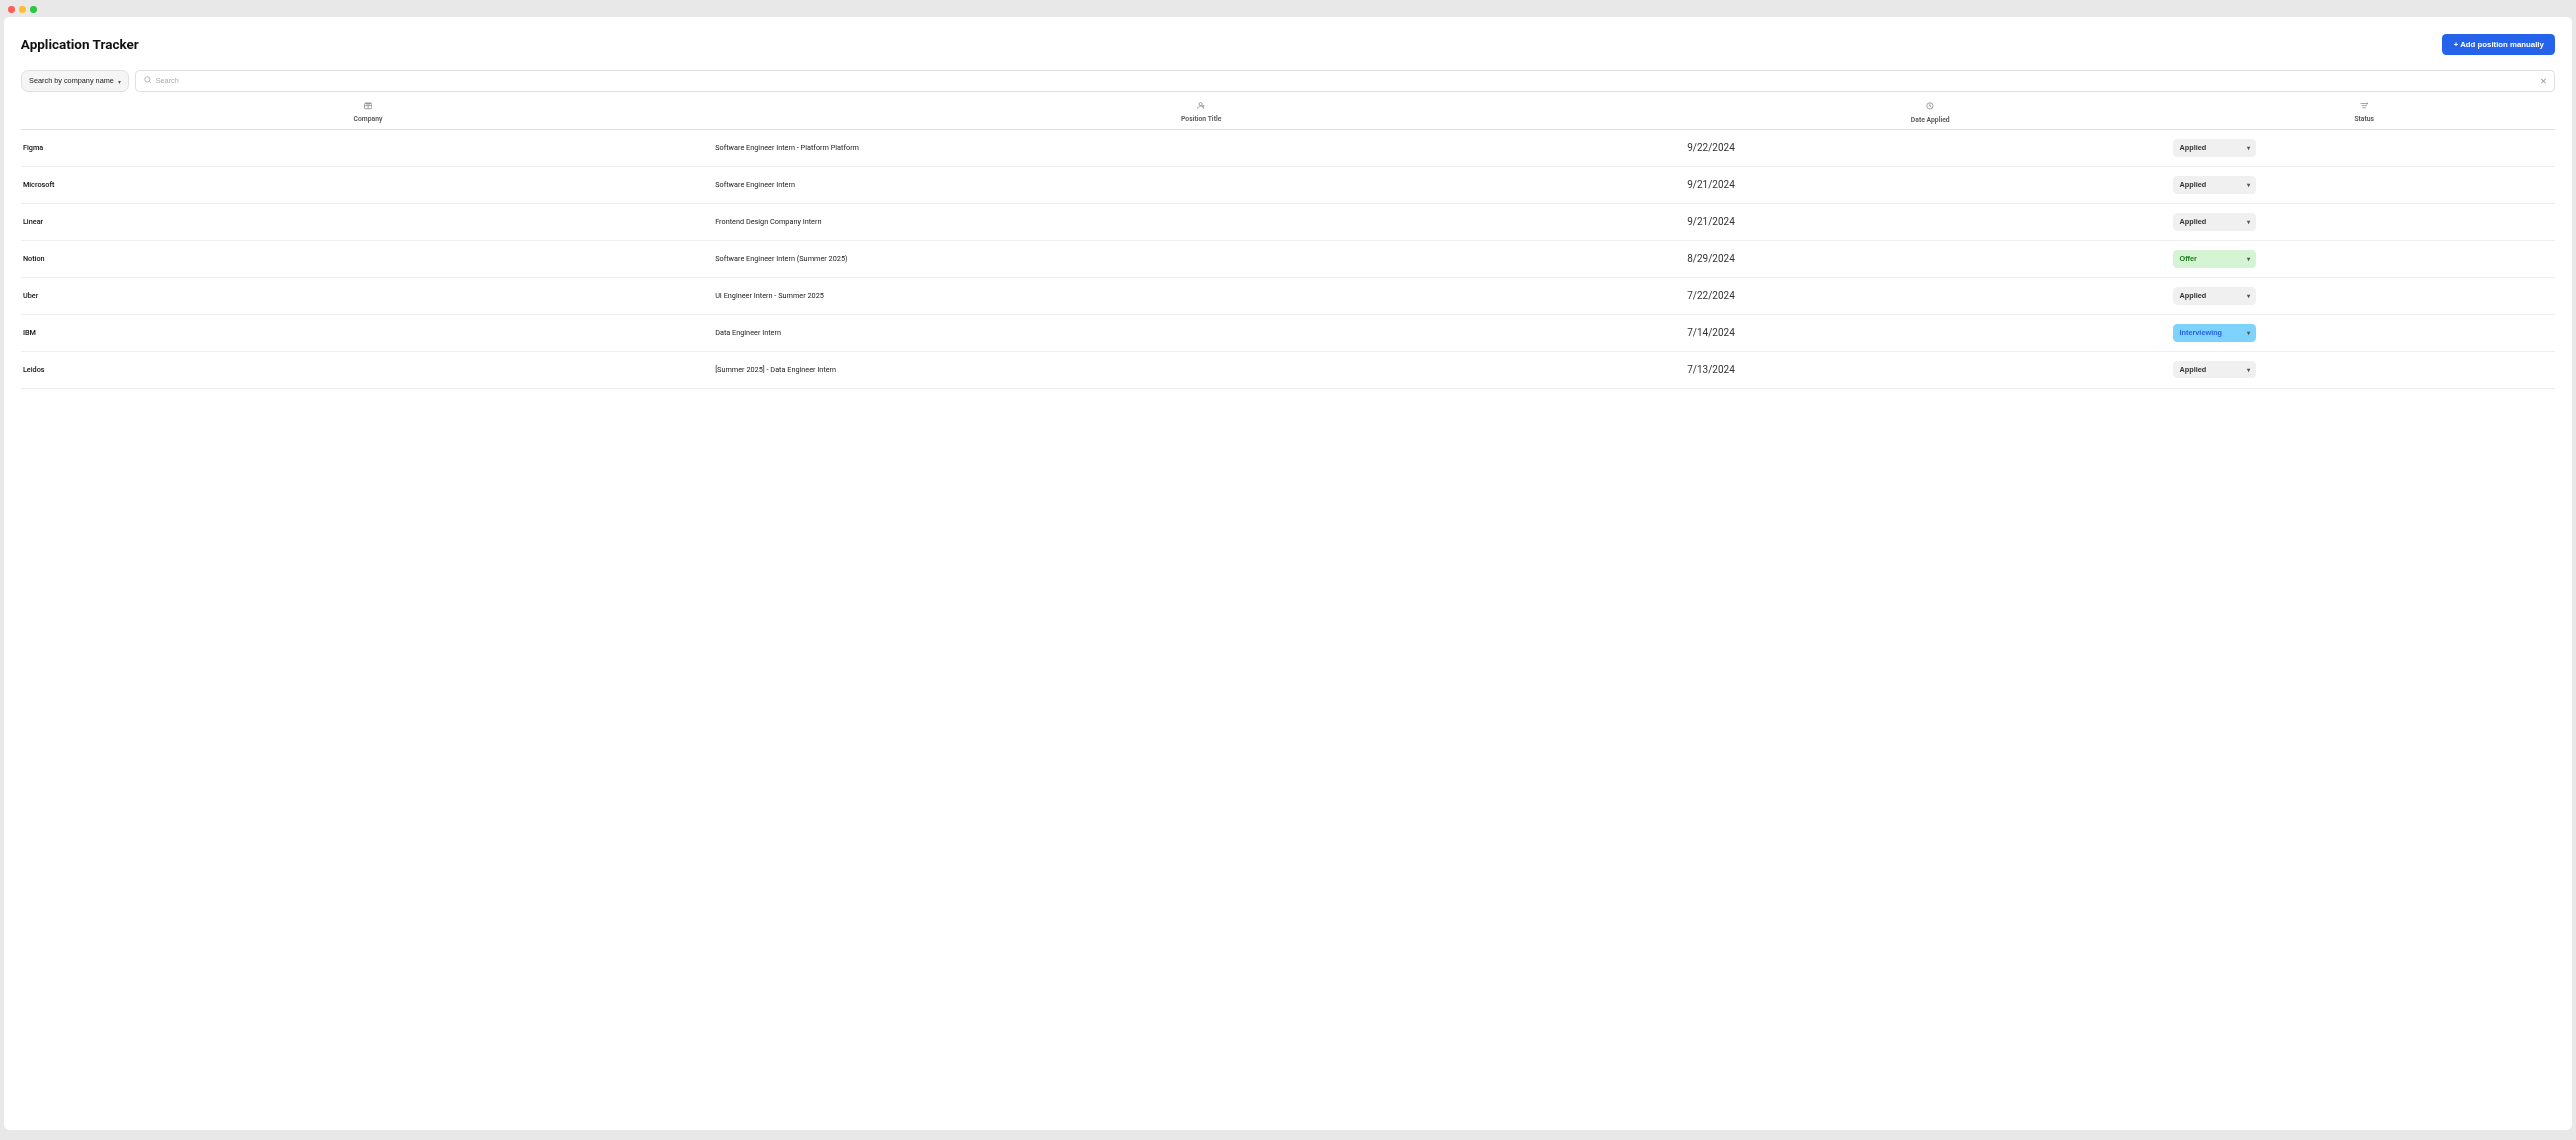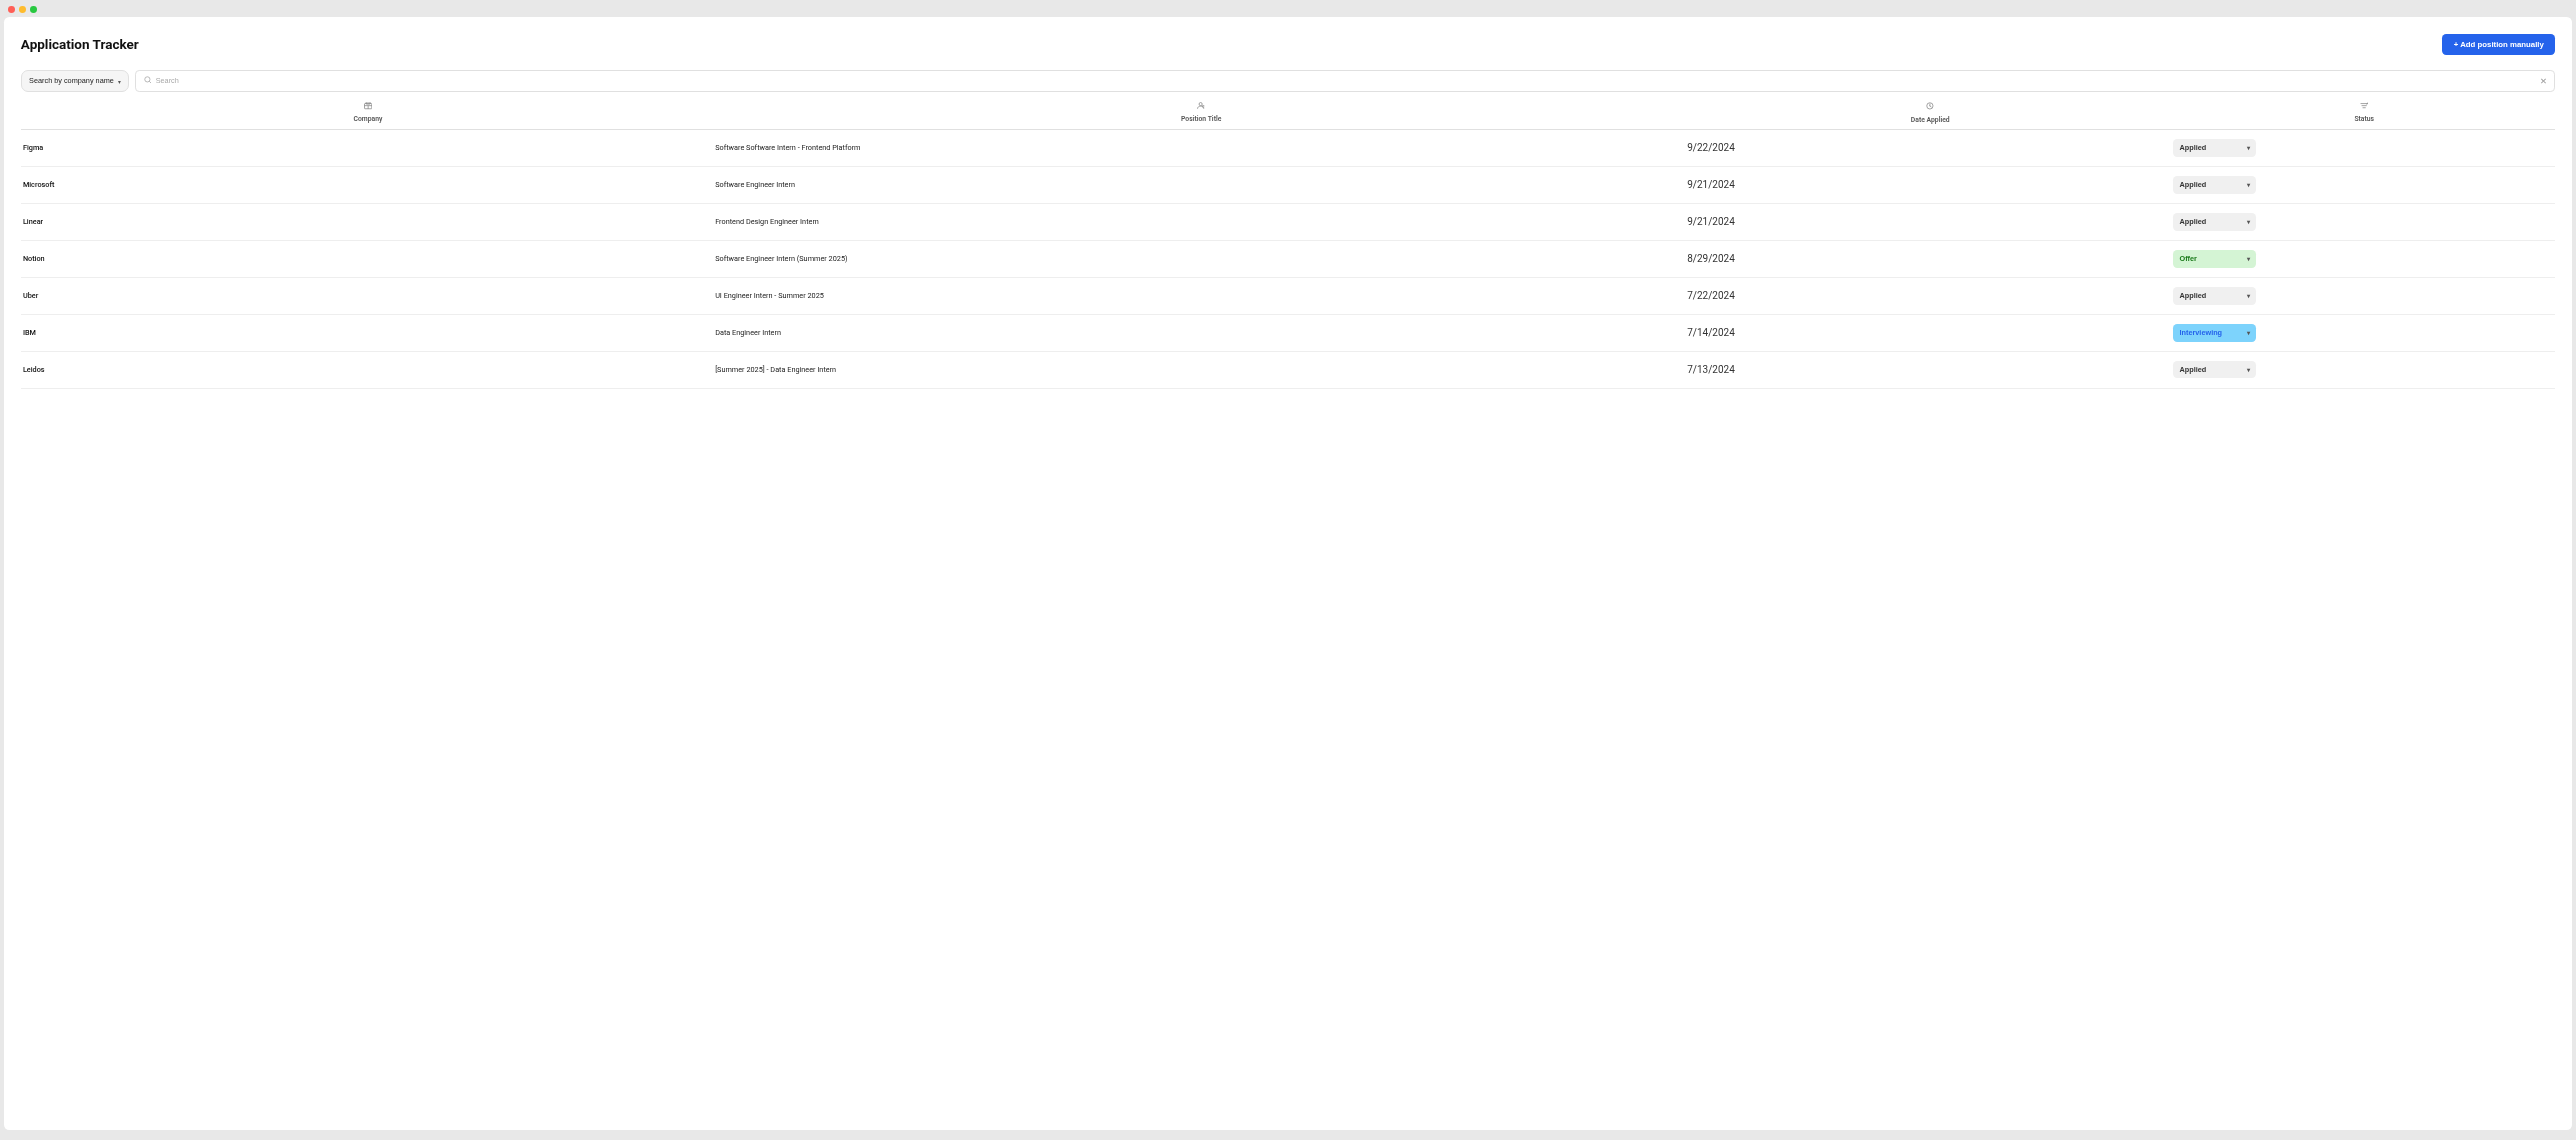--- a/index.html
+++ b/index.html
@@ -299,21 +299,21 @@
             <line x1="13" y1="5" x2="15" y2="1" stroke="#777" stroke-width="1.3"></line>
           </svg>
         </span>
         <span>Status</span>
       </div>
     </div>
 
     <div id="table-body">
         <div class="table-row">
       <div class="cell cell-company">Figma</div>
-      <div class="cell">Software Software Intern - Frontend Platform</div>
+      <div class="cell">Software Engineer Intern - Platform Platform</div>
       <div class="cell cell-date">9/22/2024</div>
       <div class="cell">
         <button class="status-dropdown status-applied">
           <span>Applied</span>
           <span class="status-chevron">▾</span>
         </button>
       </div>
     </div>
         <div class="table-row">
       <div class="cell cell-company">Microsoft</div>
@@ -321,21 +321,21 @@
       <div class="cell cell-date">9/21/2024</div>
       <div class="cell">
         <button class="status-dropdown status-applied">
           <span>Applied</span>
           <span class="status-chevron">▾</span>
         </button>
       </div>
     </div>
         <div class="table-row">
       <div class="cell cell-company">Linear</div>
-      <div class="cell">Frontend Design Engineer Intern</div>
+      <div class="cell">Frontend Design Company Intern</div>
       <div class="cell cell-date">9/21/2024</div>
       <div class="cell">
         <button class="status-dropdown status-applied">
           <span>Applied</span>
           <span class="status-chevron">▾</span>
         </button>
       </div>
     </div>
         <div class="table-row">
       <div class="cell cell-company">Notion</div>

